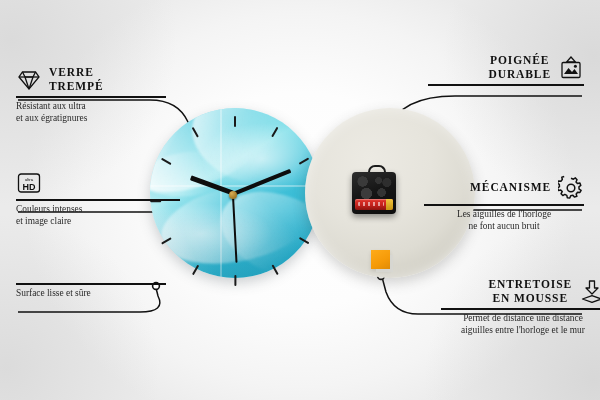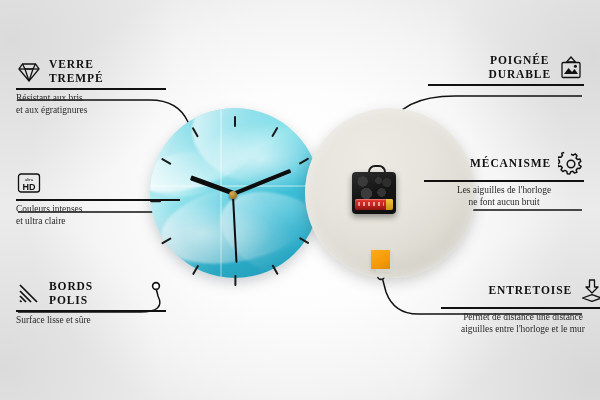--- a/index.html
+++ b/index.html
@@ -93,25 +93,25 @@
     text-transform:uppercase;white-space:nowrap;}
   .co .rule{height:1.6px;background:#111;margin:3px 0 3.5px;}
   .co .desc{font-size:9.4px;line-height:11.4px;color:#2a2a2a;white-space:nowrap;}
   .co.left .title,.co.left .desc{text-align:left;}
   .co.right .title,.co.right .desc{text-align:center;}
   .head{display:flex;align-items:center;gap:7px;}
   .co.right .head{justify-content:flex-end;}
   .ico{flex:0 0 auto;width:26px;height:26px;display:block;}
 
   
-  #co-verre{left:16px;top:58px;width:150px;}
+  #co-verre{left:16px;top:66px;width:150px;}
   #co-impr{left:16px;top:170px;width:164px;}
   #co-bords{left:16px;top:280px;width:150px;}
   #co-poign{left:428px;top:54px;width:156px;}
-  #co-meca{left:424px;top:151px;width:160px;}
+  #co-meca{left:424px;top:175px;width:160px;}
   #co-entre{left:441px;top:278px;width:164px;}
 </style>
 </head>
 <body>
 
 <div id="stage">
   <div class="vign"></div>
 
   <svg class="lines" viewBox="0 0 600 400">
     <g fill="none" stroke="#111" stroke-width="1.5">
@@ -184,54 +184,40 @@
             <path d="M19.5 5 L17 10 L13 22"></path>
           <path d="M9 10 H17"></path>
         </svg>
       </span>
       <div>
         <div class="title">VERRE</div>
         <div class="title">TREMPÉ</div>
       </div>
     </div>
     <div class="rule"></div>
-    <div class="desc">Résistant aux bris</div>
+    <div class="desc">Résistant aux ultra</div>
     <div class="desc">et aux égratignures</div>
   </div>
 
   <div class="co left" id="co-impr">
     <div class="head">
       <span class="ico">
         <svg viewBox="0 0 26 26" width="26" height="26">
           <rect x="2.5" y="4" width="21" height="18" rx="2.6" fill="none" stroke="#111" stroke-width="1.3"></rect>
           <text x="13" y="11.4" font-family="Liberation Sans, sans-serif" font-size="4.4" text-anchor="middle" fill="#111">ultra</text>
           <text x="13" y="19.6" font-family="Liberation Sans, sans-serif" font-size="9" font-weight="bold" text-anchor="middle" fill="#111">HD</text>
         </svg>
       </span>
     </div>
     <div class="rule"></div>
     <div class="desc">Couleurs intenses</div>
-    <div class="desc">et ultra claire</div>
+    <div class="desc">et image claire</div>
   </div>
 
   <div class="co left" id="co-bords">
-    <div class="head">
-      <span class="ico">
-        <svg viewBox="0 0 26 26" width="26" height="26" stroke="#111" stroke-width="1.7" fill="none">
-          <path d="M4 4 L21 21"></path>
-            <path d="M4 10 L15 21"></path>
-            <path d="M4 15 L10 21"></path>
-            <path d="M4 19.5 L5.5 21"></path>
-        </svg>
-      </span>
-      <div>
-        <div class="title">BORDS</div>
-        <div class="title">POLIS</div>
-      </div>
-    </div>
     <div class="rule"></div>
     <div class="desc">Surface lisse et sûre</div>
   </div>
 
   <div class="co right" id="co-poign">
     <div class="head">
       <div>
         <div class="title">POIGNÉE</div>
         <div class="title">DURABLE</div>
       </div>
@@ -261,20 +247,21 @@
     </div>
     <div class="rule"></div>
     <div class="desc">Les aiguilles de l'horloge</div>
     <div class="desc">ne font aucun bruit</div>
   </div>
 
   <div class="co right" id="co-entre">
     <div class="head">
       <div>
         <div class="title">ENTRETOISE</div>
+        <div class="title">EN MOUSSE</div>
       </div>
       <span class="ico">
         <svg viewBox="0 0 26 26" width="26" height="26" fill="none" stroke="#111" stroke-width="1.3">
           <path d="M10.5 2 h5 v7 h3.5 L13 15 L7 9 h3.5 Z" stroke-linejoin="round"></path>
           <path d="M13 16.6 L22.5 20 L13 23.4 L3.5 20 Z" stroke-linejoin="round"></path>
         </svg>
       </span>
     </div>
     <div class="rule"></div>
     <div class="desc">Permet de distance une distance</div>

